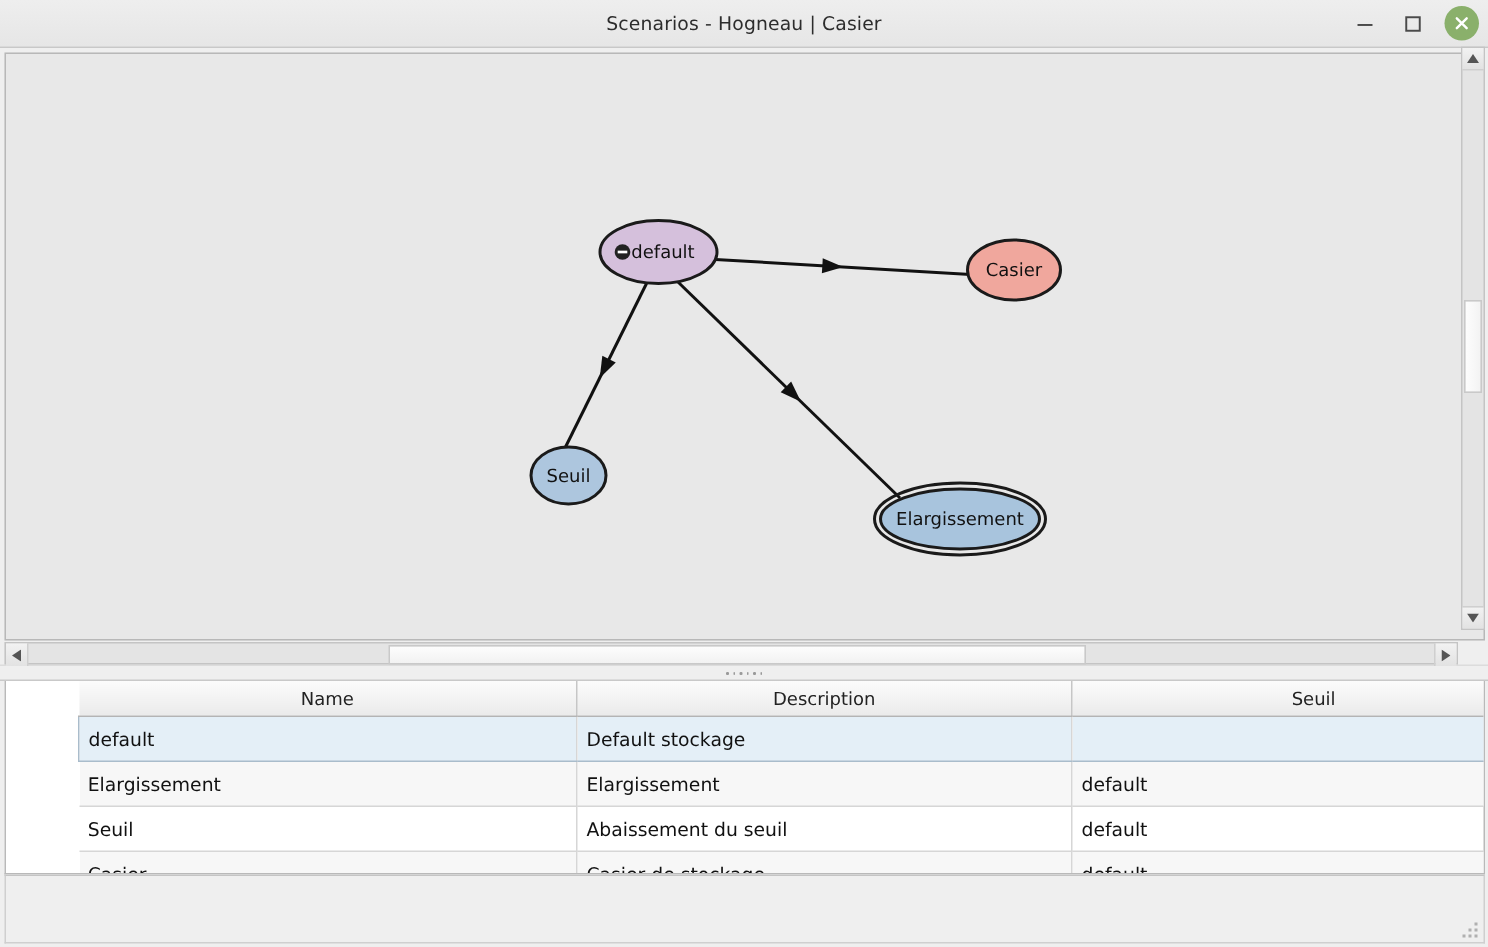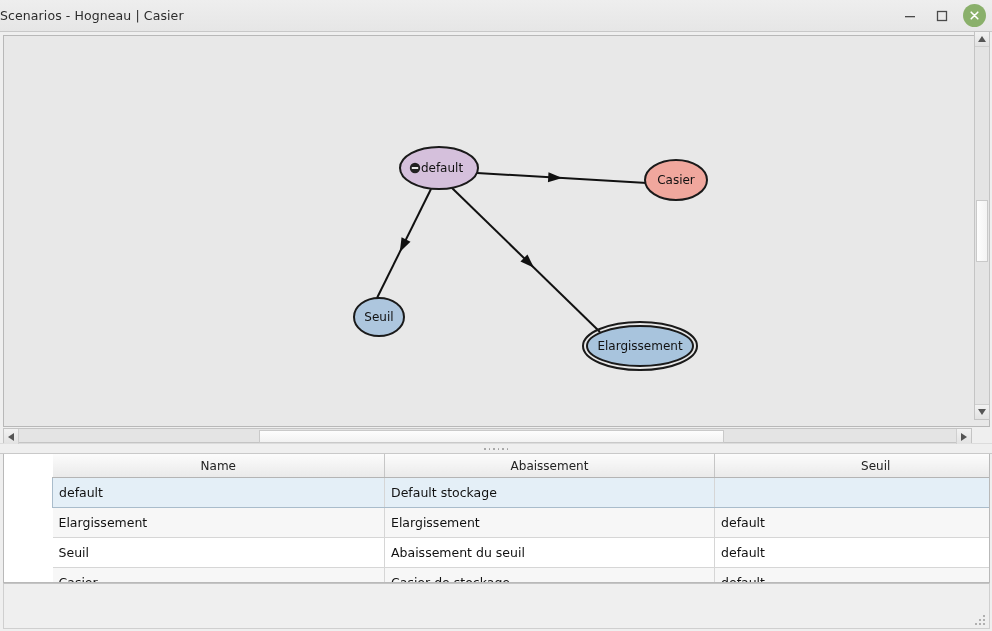--- a/index.html
+++ b/index.html
@@ -9,21 +9,21 @@
     font-size:12px;color:#1e1e1e;background:#f0f0f0;
     -webkit-font-smoothing:antialiased;
   }
   #app{position:relative;width:992px;height:631px;display:flex;flex-direction:column;background:#efefef;}
 
   
   .titlebar{
     position:relative;height:31px;flex:0 0 31px;
     background:linear-gradient(#eeeeee,#e6e6e6);
     border-bottom:1px solid #c8c8c8;
-    display:flex;align-items:center;justify-content:flex-start;
+    display:flex;align-items:center;justify-content:center;
   }
   .title-text{font-size:12.5px;color:#2c2c2c;letter-spacing:.1px;}
   .win-btns{position:absolute;right:6px;top:0;height:31px;display:flex;align-items:center;gap:10px;}
   .wbtn{width:22px;height:22px;display:flex;align-items:center;justify-content:center;cursor:default;}
   .wbtn svg{display:block;}
   .wbtn.close{width:23px;height:23px;border-radius:50%;background:#8ab06b;}
 
   
   .canvas-wrap{position:relative;flex:0 0 390px;height:390px;margin:3px 2px 0 3px;
     border:1px solid #b8b8b8;background:#e8e8e8;overflow:hidden;}
@@ -192,21 +192,21 @@
   <div class="table-wrap">
     <table class="grid">
       <colgroup>
           <col style="width:332px">
           <col style="width:330px">
           <col>
         </colgroup>
       <thead>
         <tr>
           <th>Name</th>
-          <th>Abaissement</th>
+          <th>Description</th>
           <th>Seuil</th>
         </tr>
       </thead>
       <tbody id="table-body">
           <tr class="sel">
             <td>default</td>
             <td>Default stockage</td>
             <td></td>
           </tr>
           <tr class="alt">

